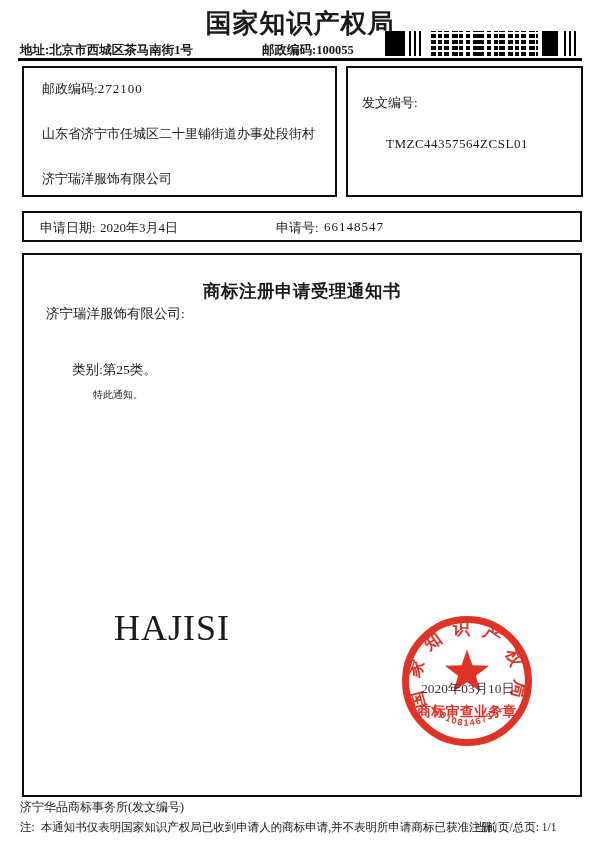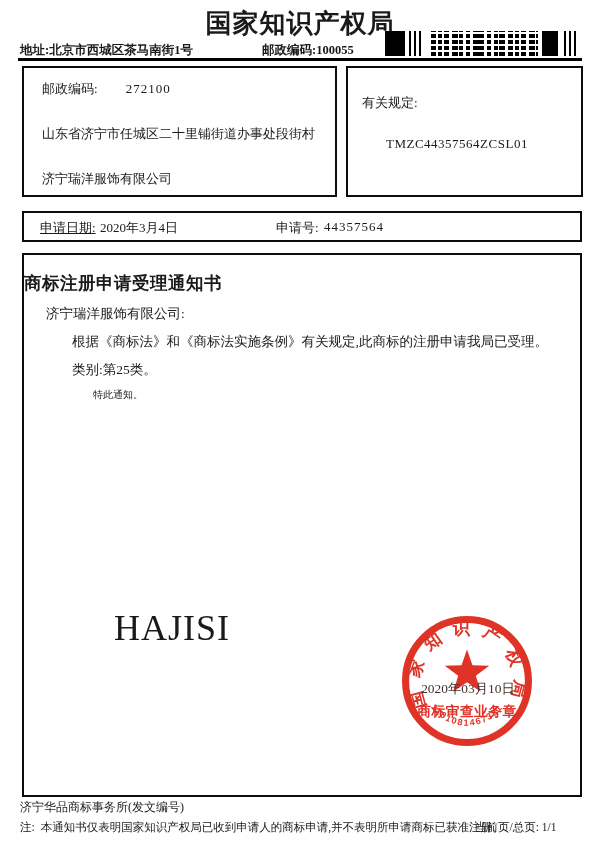--- a/index.html
+++ b/index.html
@@ -29,35 +29,35 @@
       repeating-linear-gradient(0deg,#000 0 4px,#fff 4px 6px),
       repeating-linear-gradient(90deg,#000 0 4px,#fff 4px 7px),
       repeating-linear-gradient(90deg,#fff 0 2px,#000 2px 5px,#fff 5px 11px);
     background-blend-mode:lighten,darken,normal;
   }
   .bc-gap{width:8px;background:#fff;}
   
   .box{border:2px solid #0d0d0d;background:#fff;}
   .recipient-box{left:22px;top:66px;width:311px;height:127px;font-size:13px;}
   .recipient-box .row1{position:absolute;left:18px;top:12px;}
-  .recipient-box .row1 .val{margin-left:28px;letter-spacing:1px;}
+  .recipient-box .row1 .val{letter-spacing:1px;}
   .recipient-box .row2{position:absolute;left:18px;top:57px;}
   .recipient-box .row3{position:absolute;left:18px;top:102px;}
   .dispatch-box{left:346px;top:66px;width:233px;height:127px;font-size:13px;}
   .dispatch-box .lbl{position:absolute;left:14px;top:26px;}
   .dispatch-box .num{position:absolute;left:38px;top:68px;letter-spacing:0.5px;}
   .application-box{left:22px;top:211px;width:556px;height:27px;font-size:13px;}
   .application-box span{position:absolute;top:6px;}
-  .app-date-lbl{left:16px;text-decoration:underline;}
+  .app-date-lbl{left:16px;}
   .app-date-val{left:76px;}
   .app-num-lbl{left:240px;margin-left:12px;}
   .app-num-val{left:300px;letter-spacing:1px;}
   
   .notice-box{left:22px;top:253px;width:556px;height:540px;}
-  .notice-title{position:absolute;left:0;top:16px;width:100%;text-align:left;
+  .notice-title{position:absolute;left:0;top:24px;width:100%;text-align:center;
     font-size:17.5px;font-weight:600;letter-spacing:0.5px;}
   .salutation{position:absolute;left:22px;top:50px;font-size:13.5px;}
   .body-line1{position:absolute;left:48px;top:78px;font-size:13.5px;}
   .body-line2{position:absolute;left:48px;top:106px;font-size:13.5px;}
   .body-line3{position:absolute;left:48px;top:133px;font-size:10px;margin-left:21px;}
   .trademark{position:absolute;left:90px;top:352px;font-size:36px;letter-spacing:1px;}
   
   .seal{left:401px;top:615px;width:132px;height:132px;opacity:0.93;}
   
   .agent-line{left:20px;top:799px;font-size:12px;}
@@ -85,35 +85,34 @@
 
 <div class="abs box recipient-box">
   <div class="row1">
     <span>邮政编码:</span><span class="val">272100</span>
   </div>
   <div class="row2">山东省济宁市任城区二十里铺街道办事处段街村</div>
   <div class="row3">济宁瑞洋服饰有限公司</div>
 </div>
 
 <div class="abs box dispatch-box">
-  <div class="lbl">有关规定:</div>
+  <div class="lbl">发文编号:</div>
   <div class="num">TMZC44357564ZCSL01</div>
 </div>
 
 <div class="abs box application-box">
   <span class="app-date-lbl">申请日期:</span>
   <span class="app-date-val">2020年3月4日</span>
   <span class="app-num-lbl">申请号:</span>
-  <span class="app-num-val">44357564</span>
+  <span class="app-num-val">66148547</span>
 </div>
 
 <div class="abs box notice-box">
   <div class="notice-title">商标注册申请受理通知书</div>
   <div class="salutation">济宁瑞洋服饰有限公司:</div>
-  <div class="body-line1">根据《商标法》和《商标法实施条例》有关规定,此商标的注册申请我局已受理。</div>
   <div class="body-line2">类别:第25类。</div>
   <div class="body-line3">特此通知。</div>
   <div class="trademark">HAJISI</div>
 </div>
 
 <svg class="abs seal" viewBox="0 0 130 130" xmlns="http://www.w3.org/2000/svg">
   <defs>
     <path id="sealTopArc" d="M 23.3 84.4 A 46 46 0 1 1 106.7 84.4" fill="none"></path>
     <path id="sealBottomArc" d="M 26.9 87 A 44 44 0 0 0 103.1 87" fill="none"></path>
   </defs>

